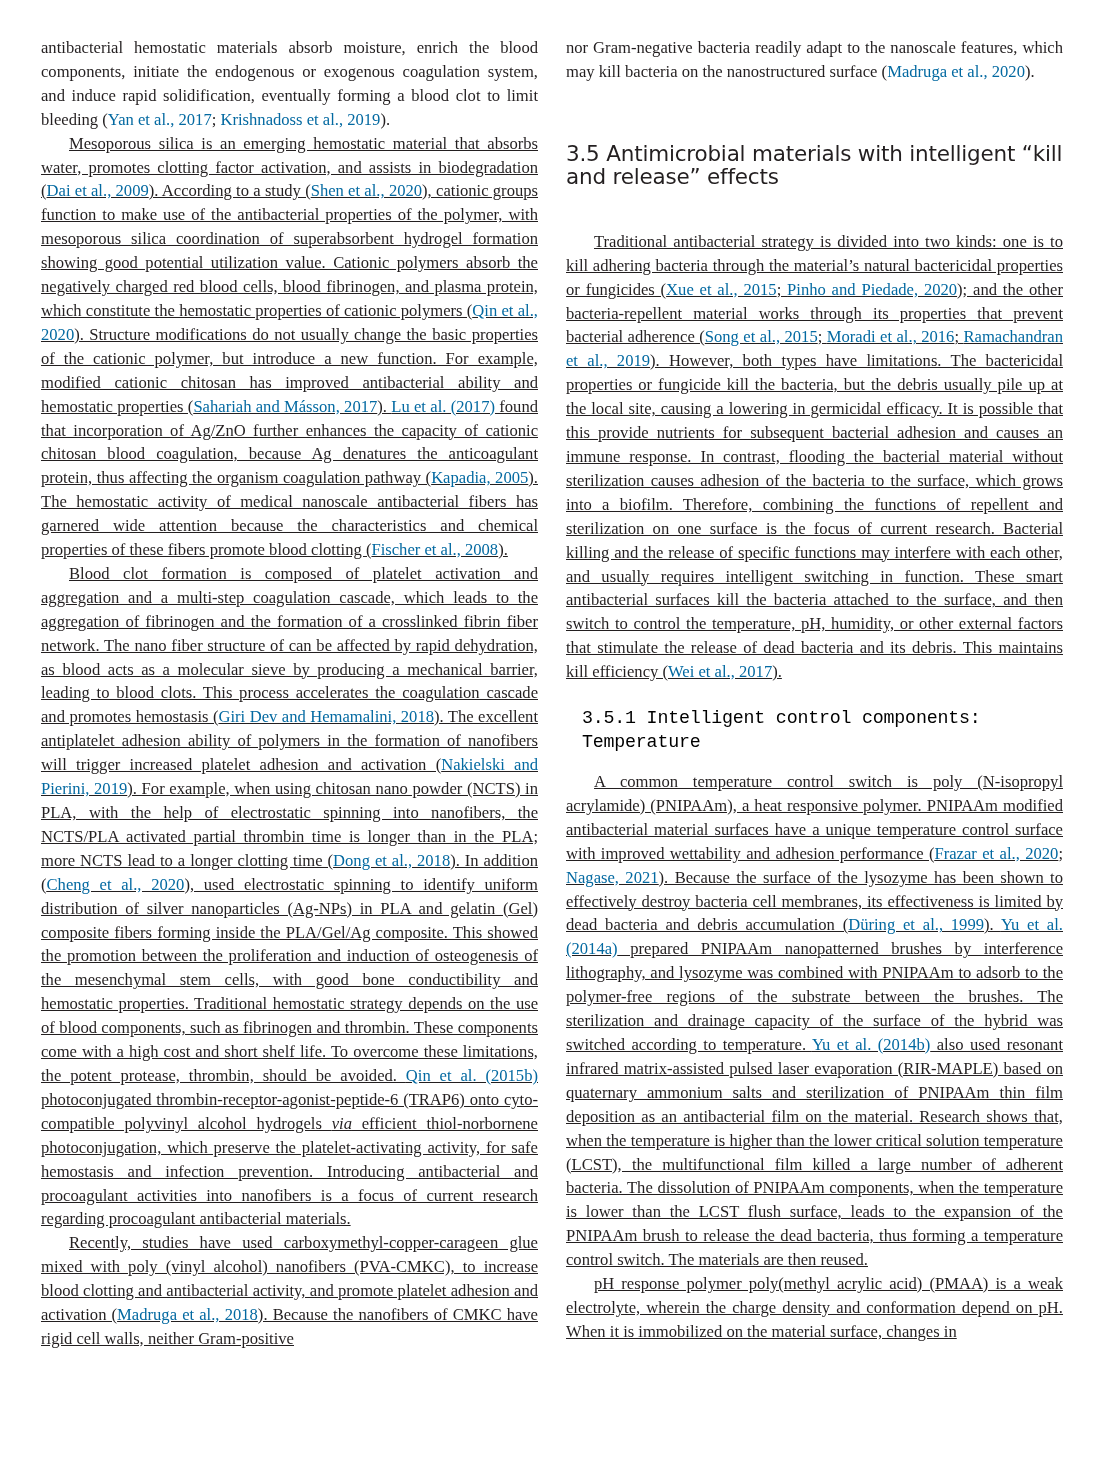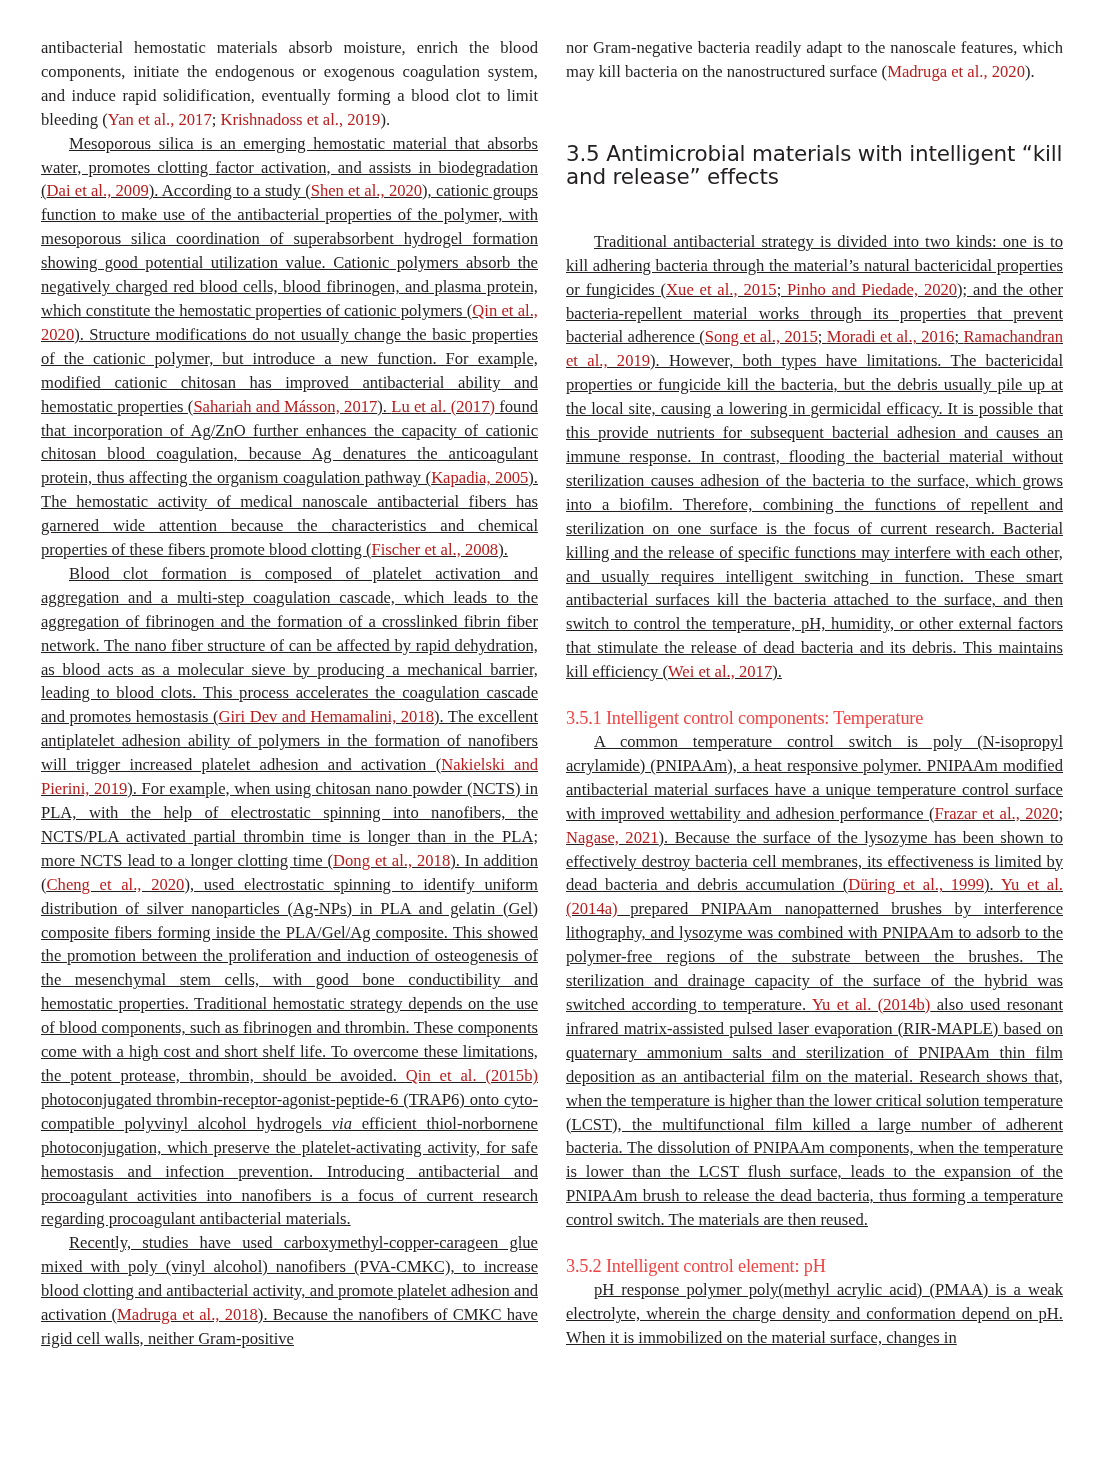--- a/index.html
+++ b/index.html
@@ -11,54 +11,53 @@
     p.para {
       margin: 0;
       font-family: "Liberation Serif", "DejaVu Serif", serif;
       font-size: 16.6px;
       line-height: 23.9px;
       color: #231f20;
       text-align: justify;
       text-indent: 0;
     }
     p.para.indent { text-indent: 28px; text-decoration: underline; }
-    .cite { color: #b91c1c; }
+    .cite { color: #0369a1; }
     em { font-style: italic; }
     h2.sec {
       margin: 0;
       font-family: "DejaVu Sans", "Liberation Sans", sans-serif;
       font-weight: normal;
       font-size: 21.5px;
       line-height: 23px;
       color: #231f20;
       letter-spacing: -0.2px;
     }
     h3.subsec {
-      margin: 0;
-      font-family: Liberation Serif, serif;
+      margin: 16px;
+      font-family: Liberation Mono, monospace;
       font-weight: normal;
       font-size: 18.3px;
       line-height: 24px;
-      color: #ef4444;
+      color: #000000;
       letter-spacing: -0.2px;
     }
   </style>
 </head>
 <body>
 
 <div class="page">
   <div class="col col-left">
     <p class="para">antibacterial hemostatic materials absorb moisture, enrich the blood components, initiate the endogenous or exogenous coagulation system, and induce rapid solidification, eventually forming a blood clot to limit bleeding (<span class="cite">Yan et al., 2017</span>; <span class="cite">Krishnadoss et al., 2019</span>).</p>
     <p class="para indent">Mesoporous silica is an emerging hemostatic material that absorbs water, promotes clotting factor activation, and assists in biodegradation (<span class="cite">Dai et al., 2009</span>). According to a study (<span class="cite">Shen et al., 2020</span>), cationic groups function to make use of the antibacterial properties of the polymer, with mesoporous silica coordination of superabsorbent hydrogel formation showing good potential utilization value. Cationic polymers absorb the negatively charged red blood cells, blood fibrinogen, and plasma protein, which constitute the hemostatic properties of cationic polymers (<span class="cite">Qin et al., 2020</span>). Structure modifications do not usually change the basic properties of the cationic polymer, but introduce a new function. For example, modified cationic chitosan has improved antibacterial ability and hemostatic properties (<span class="cite">Sahariah and Másson, 2017</span>). <span class="cite">Lu et al. (2017)</span> found that incorporation of Ag/ZnO further enhances the capacity of cationic chitosan blood coagulation, because Ag denatures the anticoagulant protein, thus affecting the organism coagulation pathway (<span class="cite">Kapadia, 2005</span>). The hemostatic activity of medical nanoscale antibacterial fibers has garnered wide attention because the characteristics and chemical properties of these fibers promote blood clotting (<span class="cite">Fischer et al., 2008</span>).</p>
     <p class="para indent">Blood clot formation is composed of platelet activation and aggregation and a multi-step coagulation cascade, which leads to the aggregation of fibrinogen and the formation of a crosslinked fibrin fiber network. The nano fiber structure of can be affected by rapid dehydration, as blood acts as a molecular sieve by producing a mechanical barrier, leading to blood clots. This process accelerates the coagulation cascade and promotes hemostasis (<span class="cite">Giri Dev and Hemamalini, 2018</span>). The excellent antiplatelet adhesion ability of polymers in the formation of nanofibers will trigger increased platelet adhesion and activation (<span class="cite">Nakielski and Pierini, 2019</span>). For example, when using chitosan nano powder (NCTS) in PLA, with the help of electrostatic spinning into nanofibers, the NCTS/PLA activated partial thrombin time is longer than in the PLA; more NCTS lead to a longer clotting time (<span class="cite">Dong et al., 2018</span>). In addition (<span class="cite">Cheng et al., 2020</span>), used electrostatic spinning to identify uniform distribution of silver nanoparticles (Ag-NPs) in PLA and gelatin (Gel) composite fibers forming inside the PLA/Gel/Ag composite. This showed the promotion between the proliferation and induction of osteogenesis of the mesenchymal stem cells, with good bone conductibility and hemostatic properties. Traditional hemostatic strategy depends on the use of blood components, such as fibrinogen and thrombin. These components come with a high cost and short shelf life. To overcome these limitations, the potent protease, thrombin, should be avoided. <span class="cite">Qin et al. (2015b)</span> photoconjugated thrombin-receptor-agonist-peptide-6 (TRAP6) onto cyto-compatible polyvinyl alcohol hydrogels <em>via</em> efficient thiol-norbornene photoconjugation, which preserve the platelet-activating activity, for safe hemostasis and infection prevention. Introducing antibacterial and procoagulant activities into nanofibers is a focus of current research regarding procoagulant antibacterial materials.</p>
     <p class="para indent">Recently, studies have used carboxymethyl-copper-carageen glue mixed with poly (vinyl alcohol) nanofibers (PVA-CMKC), to increase blood clotting and antibacterial activity, and promote platelet adhesion and activation (<span class="cite">Madruga et al., 2018</span>). Because the nanofibers of CMKC have rigid cell walls, neither Gram-positive</p>
   </div>
 
   <div class="col col-right">
     <p class="para">nor Gram-negative bacteria readily adapt to the nanoscale features, which may kill bacteria on the nanostructured surface (<span class="cite">Madruga et al., 2020</span>).</p>
     <h2 class="sec" style="margin-top:58px;">3.5 Antimicrobial materials with intelligent “kill and release” effects</h2>
     <p class="para indent" style="margin-top:42px;">Traditional antibacterial strategy is divided into two kinds: one is to kill adhering bacteria through the material’s natural bactericidal properties or fungicides (<span class="cite">Xue et al., 2015</span>; <span class="cite">Pinho and Piedade, 2020</span>); and the other bacteria-repellent material works through its properties that prevent bacterial adherence (<span class="cite">Song et al., 2015</span>; <span class="cite">Moradi et al., 2016</span>; <span class="cite">Ramachandran et al., 2019</span>). However, both types have limitations. The bactericidal properties or fungicide kill the bacteria, but the debris usually pile up at the local site, causing a lowering in germicidal efficacy. It is possible that this provide nutrients for subsequent bacterial adhesion and causes an immune response. In contrast, flooding the bacterial material without sterilization causes adhesion of the bacteria to the surface, which grows into a biofilm. Therefore, combining the functions of repellent and sterilization on one surface is the focus of current research. Bacterial killing and the release of specific functions may interfere with each other, and usually requires intelligent switching in function. These smart antibacterial surfaces kill the bacteria attached to the surface, and then switch to control the temperature, pH, humidity, or other external factors that stimulate the release of dead bacteria and its debris. This maintains kill efficiency (<span class="cite">Wei et al., 2017</span>).</p>
     <h3 class="subsec" style="margin-top:22px;">3.5.1 Intelligent control components: Temperature</h3>
     <p class="para indent">A common temperature control switch is poly (N-isopropyl acrylamide) (PNIPAAm), a heat responsive polymer. PNIPAAm modified antibacterial material surfaces have a unique temperature control surface with improved wettability and adhesion performance (<span class="cite">Frazar et al., 2020</span>; <span class="cite">Nagase, 2021</span>). Because the surface of the lysozyme has been shown to effectively destroy bacteria cell membranes, its effectiveness is limited by dead bacteria and debris accumulation (<span class="cite">Düring et al., 1999</span>). <span class="cite">Yu et al. (2014a)</span> prepared PNIPAAm nanopatterned brushes by interference lithography, and lysozyme was combined with PNIPAAm to adsorb to the polymer-free regions of the substrate between the brushes. The sterilization and drainage capacity of the surface of the hybrid was switched according to temperature. <span class="cite">Yu et al. (2014b)</span> also used resonant infrared matrix-assisted pulsed laser evaporation (RIR-MAPLE) based on quaternary ammonium salts and sterilization of PNIPAAm thin film deposition as an antibacterial film on the material. Research shows that, when the temperature is higher than the lower critical solution temperature (LCST), the multifunctional film killed a large number of adherent bacteria. The dissolution of PNIPAAm components, when the temperature is lower than the LCST flush surface, leads to the expansion of the PNIPAAm brush to release the dead bacteria, thus forming a temperature control switch. The materials are then reused.</p>
-    <h3 class="subsec" style="margin-top:22px;">3.5.2 Intelligent control element: pH</h3>
     <p class="para indent">pH response polymer poly(methyl acrylic acid) (PMAA) is a weak electrolyte, wherein the charge density and conformation depend on pH. When it is immobilized on the material surface, changes in</p>
   </div>
 </div>
 
 </body></html>

